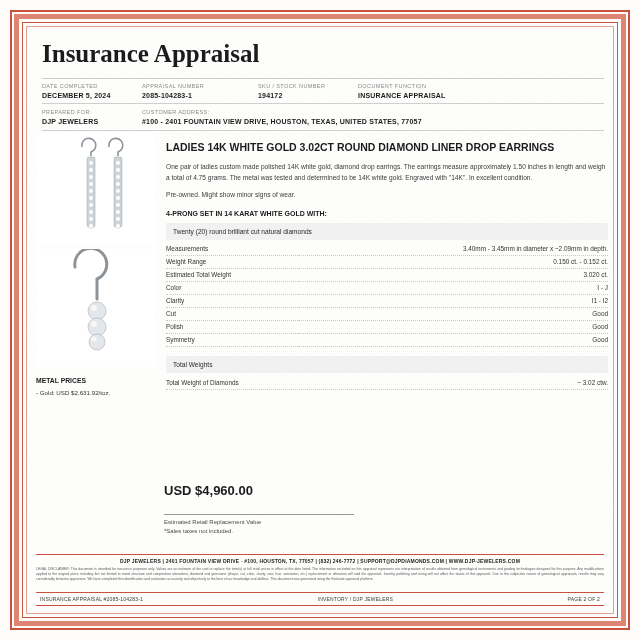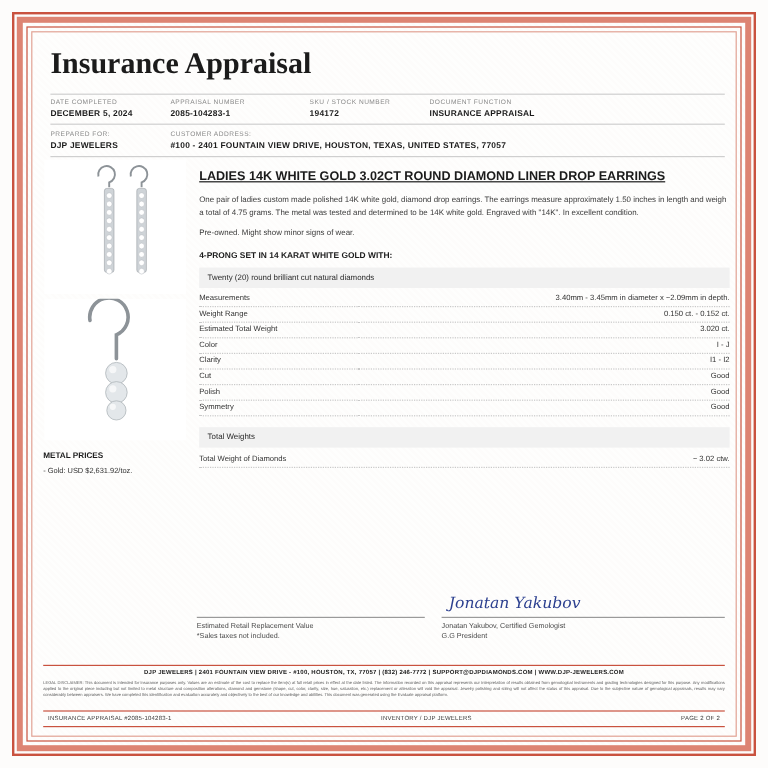--- a/index.html
+++ b/index.html
@@ -148,21 +148,20 @@
   }
   .meta-row2 .c1 { width: 92px; }
   .meta-row2 .c2 { flex: 1 1 auto; }
 
   .item-title {
     font-size: 10.5px;
     font-weight: bold;
     color: #1b1b1b;
     line-height: 1.35;
     margin: 9px 0 8px 0;
-    text-decoration: underline;
   }
 
   .desc {
     font-size: 6.6px;
     line-height: 1.6;
     color: #3b3b3b;
     margin-bottom: 7px;
   }
   .desc.small { margin-bottom: 9px; }
 
@@ -475,30 +474,24 @@
         <div class="totals-row">
           <span>Total Weight of Diamonds</span>
           <span>~ 3.02 ctw.</span>
         </div>
       </div>
     </div>
 
     <div class="sign-area">
       <div class="sign-grid">
         <div class="price-block">
+          <div class="price">USD $4,960.00</div>
           <div class="sig-line">
             <div class="caption">Estimated Retail Replacement Value</div>
             <div class="caption">*Sales taxes not included.</div>
-          </div>
-        </div>
-        <div class="signer-block">
-          <div class="signature">Jonatan Yakubov</div>
-          <div class="sig-line">
-            <div class="caption">Jonatan Yakubov, Certified Gemologist</div>
-            <div class="caption">G.G President</div>
           </div>
         </div>
       </div>
     </div>
 
     <div class="legal">
       <div class="legal-line">DJP JEWELERS | 2401 FOUNTAIN VIEW DRIVE - #100, HOUSTON, TX, 77057 | (832) 246-7772 | SUPPORT@DJPDIAMONDS.COM | WWW.DJP-JEWELERS.COM</div>
       <div class="legal-body">LEGAL DISCLAIMER: This document is intended for insurance purposes only. Values are an estimate of the cost to replace the item(s) at full retail prices in effect at the date listed. The information recorded on this appraisal represents our interpretation of results obtained from gemological instruments and grading technologies designed for this purpose. Any modifications applied to the original piece including but not limited to metal structure and composition alterations, diamond and gemstone (shape, cut, color, clarity, size, hue, saturation, etc.) replacement or alteration will void the appraisal. Jewelry polishing and sizing will not affect the status of this appraisal. Due to the subjective nature of gemological appraisals, results may vary considerably between appraisers. We have completed this identification and evaluation accurately and objectively to the best of our knowledge and abilities. This document was generated using the Evaluate appraisal platform.</div>
     </div>
 

